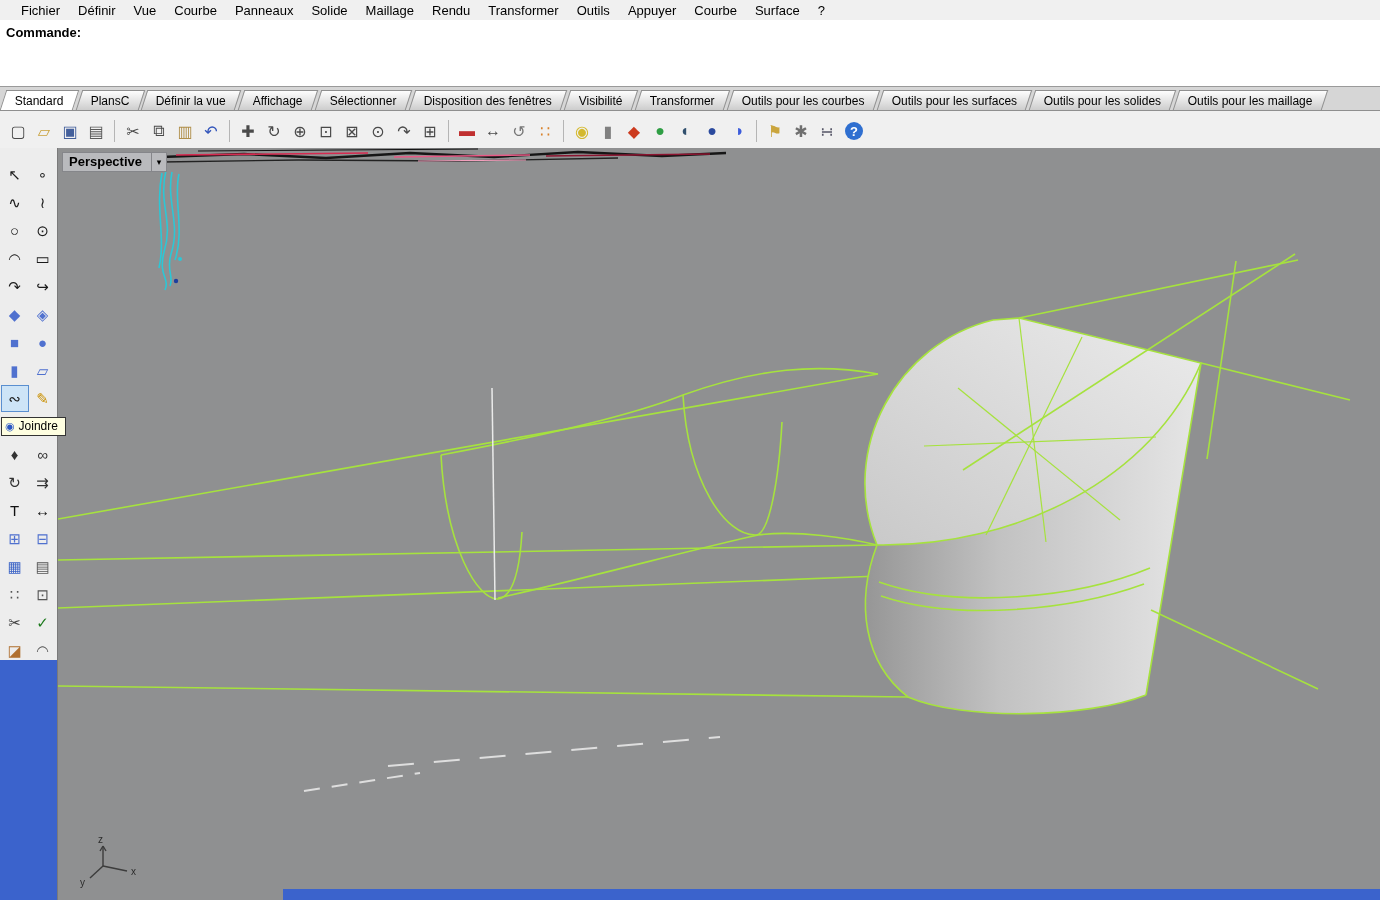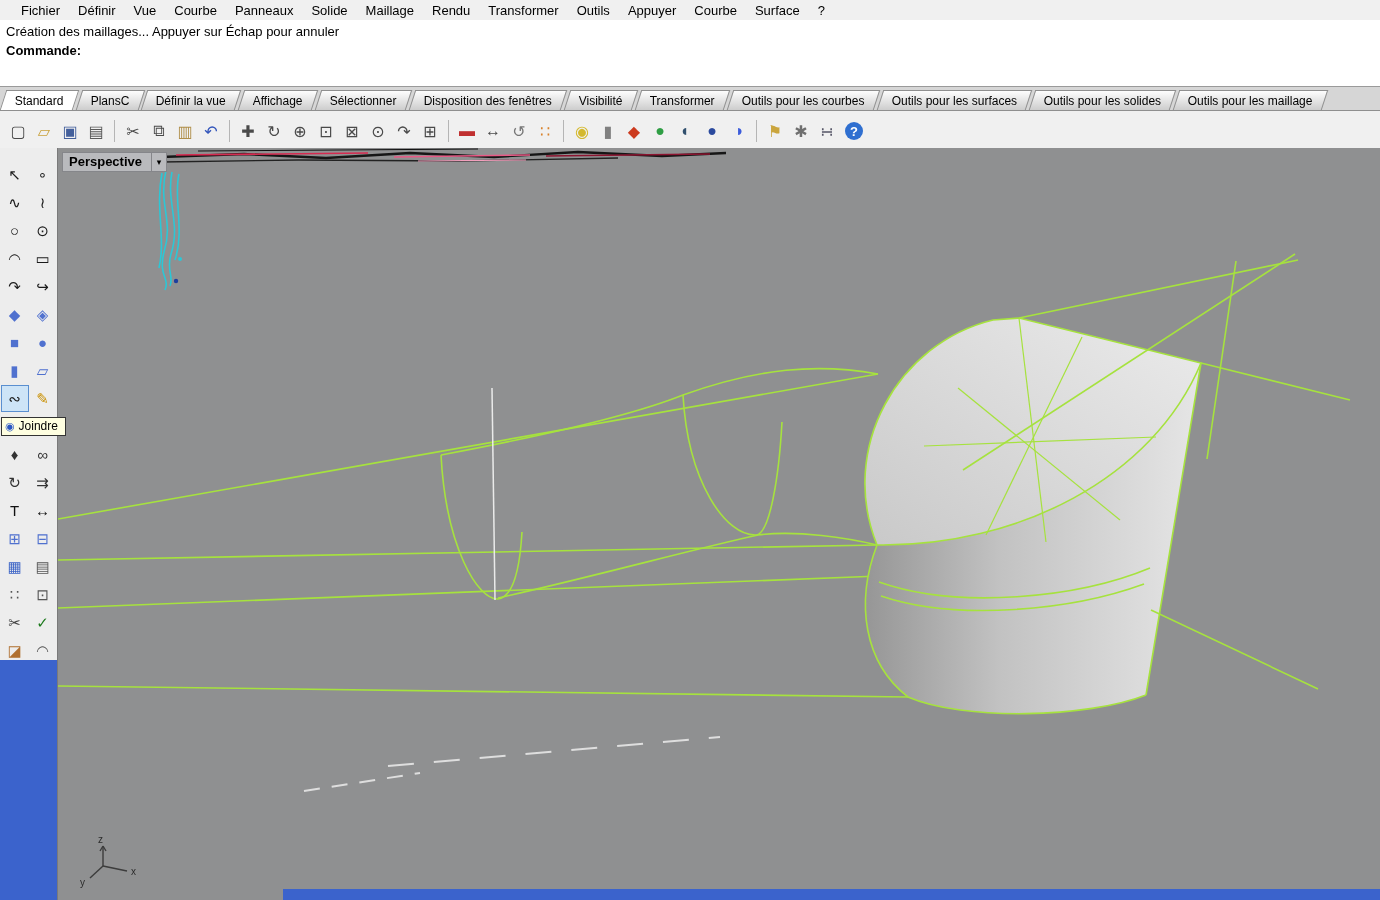--- a/index.html
+++ b/index.html
@@ -62,21 +62,20 @@
     <span class="menu-item">Rendu</span>
     <span class="menu-item">Transformer</span>
     <span class="menu-item">Outils</span>
     <span class="menu-item">Appuyer</span>
     <span class="menu-item">Courbe</span>
     <span class="menu-item">Surface</span>
     <span class="menu-item">?</span>
   </div>
 
 <div class="cmdarea">
-  <div class="cmd-line">Création des maillages... Appuyer sur Échap pour annuler</div>
   <div class="cmd-prompt">Commande:</div>
 </div>
 
 <div class="tabbar">
 
 <div class="tab active">
       <span>Standard</span>
     </div>
     <div class="tab">
       <span>PlansC</span>

